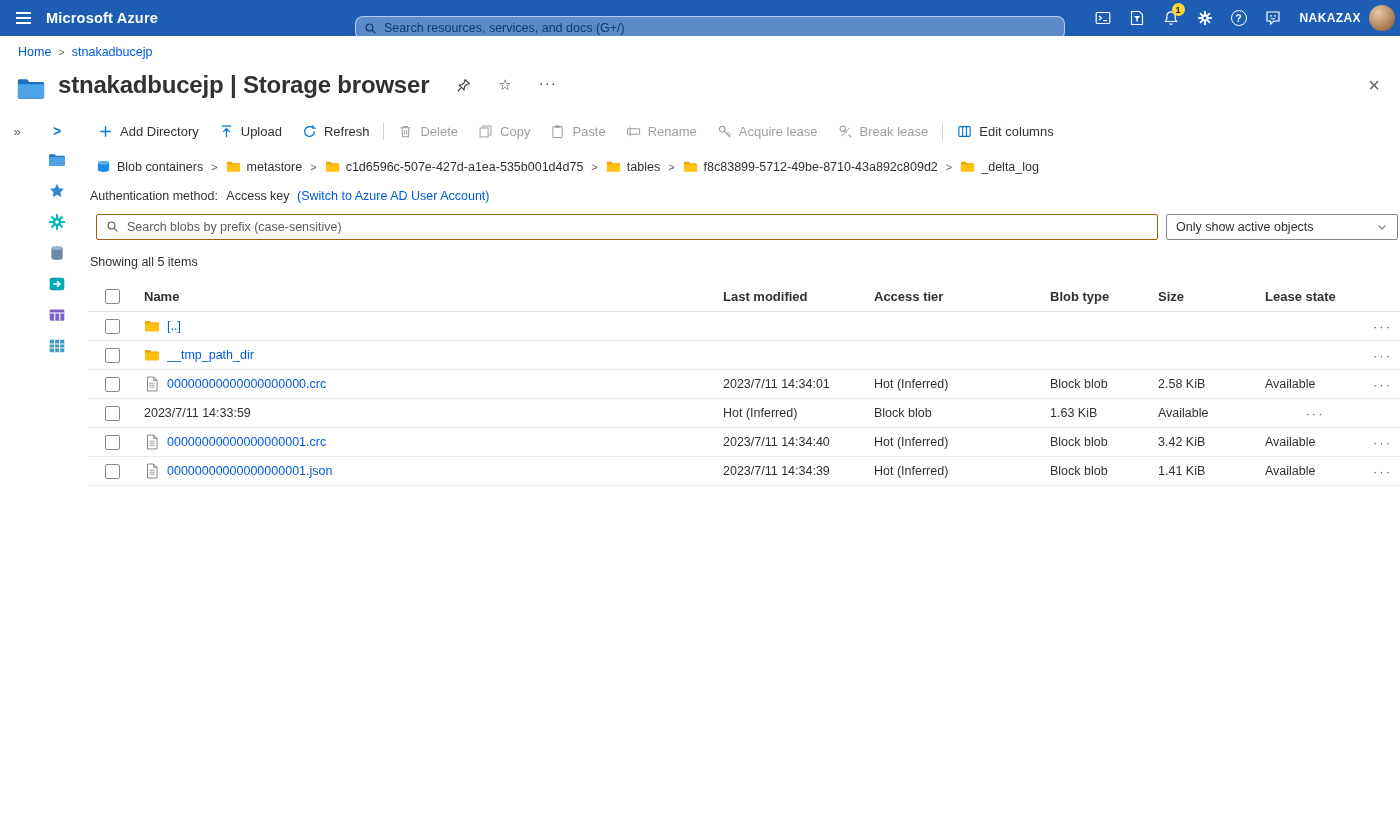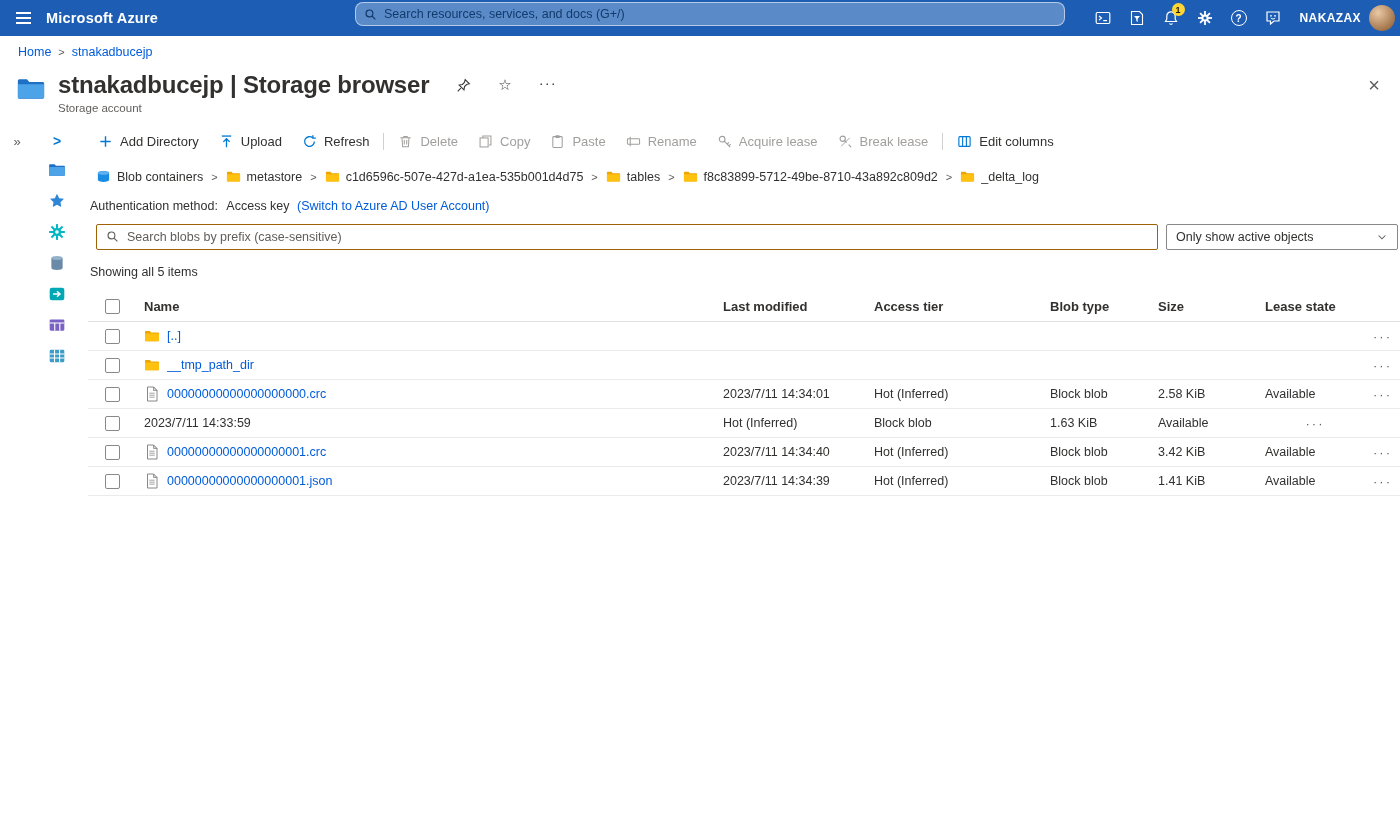--- a/index.html
+++ b/index.html
@@ -6,21 +6,21 @@
   html,body{width:1400px;height:838px}
   body{font-family:"Liberation Sans","DejaVu Sans",sans-serif;background:#fff;color:#323130;overflow:hidden;position:relative;font-size:13px}
   a{text-decoration:none;cursor:pointer}
   svg{display:block}
 
   
   .topbar{position:relative;height:36px;background:#1d5eb4;display:flex;align-items:center;color:#fff}
   .tb-burger{width:46px;height:36px;display:flex;align-items:center;justify-content:center;cursor:pointer}
   .tb-burger i{display:block;width:15px;height:2px;background:#fff;box-shadow:0 5px 0 #fff,0 -5px 0 #fff}
   .tb-brand{font-size:14.5px;font-weight:700;letter-spacing:.2px;cursor:pointer}
-  .tb-search{position:absolute;left:355px;top:2px;width:710px;height:24px;background:rgba(255,255,255,.28);border:1px solid rgba(255,255,255,.55);border-radius:8px;display:flex;align-items:center;padding:0 8px;gap:7px}
+  .tb-search{position:absolute;left:355px;top:16px;width:710px;height:24px;background:rgba(255,255,255,.28);border:1px solid rgba(255,255,255,.55);border-radius:8px;display:flex;align-items:center;padding:0 8px;gap:7px}
   .tb-search svg{width:13px;height:13px;color:#0e3767;flex:none}
   .tb-search input{flex:1;border:none;outline:none;background:transparent;font-size:12.5px;color:#0e3767;font-family:inherit}
   .tb-search input::placeholder{color:#0e3767;opacity:.95}
   .tb-right{margin-left:auto;display:flex;align-items:center;height:36px}
   .tbi{width:34px;height:36px;display:flex;align-items:center;justify-content:center;cursor:pointer;position:relative}
   .tbi svg{width:16px;height:16px;color:#fff}
   .tb-badge{position:absolute;top:3px;right:3px;min-width:13px;height:13px;border-radius:7px;background:#ffd633;color:#1d1d1d;font-size:9px;font-weight:700;display:flex;align-items:center;justify-content:center;padding:0 3px}
   .tb-help{width:16px;height:16px;border:1.4px solid #fff;border-radius:50%;display:flex;align-items:center;justify-content:center;font-size:10px;font-weight:700;color:#fff}
   .tb-user{font-size:12px;font-weight:700;margin:0 8px 0 10px;letter-spacing:.4px;cursor:pointer}
   .tb-avatar{width:26px;height:26px;border-radius:50%;background:radial-gradient(circle at 35% 30%,#e9c9a4,#a4764d 70%,#7d5433);margin-right:5px;cursor:pointer;flex:none}
@@ -298,21 +298,20 @@
     <div class="ph-titlerow">
       <h1>stnakadbucejp | Storage browser</h1>
       <span class="ph-act">
           <svg>
             <use href="#i-pin"></use>
           </svg>
         </span>
       <span class="ph-act ph-star">☆</span>
       <span class="ph-act ph-more">···</span>
     </div>
-    <div class="ph-sub">Storage account</div>
   </div>
   <span class="ph-close">×</span>
 </div>
 
 <div class="content">
 
   <div class="leftrail">
     <span class="dbl">»</span>
   </div>
 

